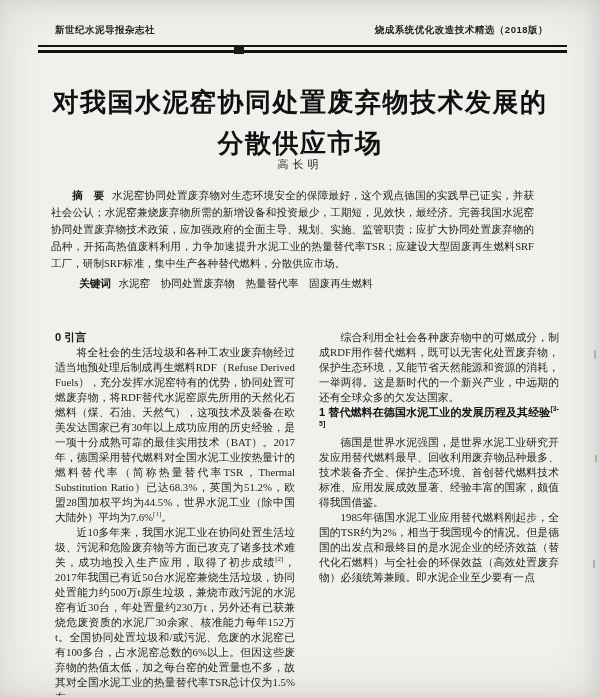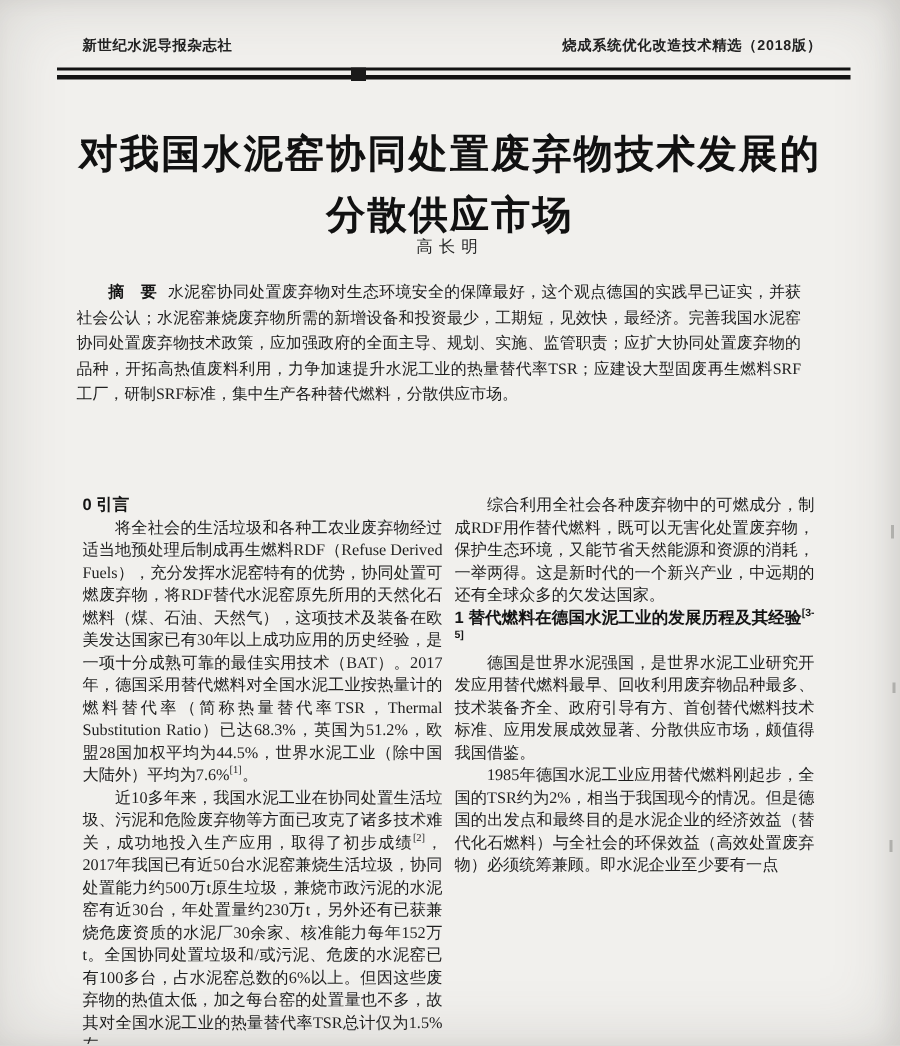--- a/index.html
+++ b/index.html
@@ -39,21 +39,21 @@
   }
   .keywords{
     position:absolute;top:275px;left:58px;width:483px;margin:0;
     font-size:10.6px;line-height:17px;text-indent:2em;color:#202020;
   }
   .inline-label{
     font-family:"Liberation Sans","DejaVu Sans",sans-serif;
     font-weight:bold;margin-right:0.7em;color:#151515;
   }
   .body-columns{
-    position:absolute;top:330px;left:55px;display:flex;gap:8px;
+    position:absolute;top:330px;left:55px;display:flex;gap:24px;
   }
   .col{
     width:240px;height:366px;overflow:hidden;
     font-size:10.8px;line-height:15px;text-align:justify;color:#1e1e1e;
   }
   .col h3{
     margin:0;font-size:11px;line-height:15px;font-weight:bold;
     font-family:"Liberation Sans","DejaVu Sans",sans-serif;color:#141414;
   }
   .col p{margin:0;}
@@ -83,39 +83,42 @@
     <span>对我国水泥窑协同处置废弃物技术发展的</span>
     <span>分散供应市场</span>
   </h1>
 
   <div class="author">高长明</div>
 
   <p class="abstract">
     <span class="inline-label">摘　要</span><span>水泥窑协同处置废弃物对生态环境安全的保障最好，这个观点德国的实践早已证实，并获社会公认；水泥窑兼烧废弃物所需的新增设备和投资最少，工期短，见效快，最经济。完善我国水泥窑协同处置废弃物技术政策，应加强政府的全面主导、规划、实施、监管职责；应扩大协同处置废弃物的品种，开拓高热值废料利用，力争加速提升水泥工业的热量替代率TSR；应建设大型固废再生燃料SRF工厂，研制SRF标准，集中生产各种替代燃料，分散供应市场。</span>
   </p>
 
+  <p class="keywords">
+    <span class="inline-label">关键词</span><span>水泥窑　协同处置废弃物　热量替代率　固废再生燃料</span>
+  </p>
 
   <div class="body-columns">
 
     <div class="col">
       <h3>0 引言</h3>
       <p class="ind">
         <span>将全社会的生活垃圾和各种工农业废弃物经过适当地预处理后制成再生燃料RDF（Refuse Derived Fuels），充分发挥水泥窑特有的优势，协同处置可燃废弃物，将RDF替代水泥窑原先所用的天然化石燃料（煤、石油、天然气），这项技术及装备在欧美发达国家已有30年以上成功应用的历史经验，是一项十分成熟可靠的最佳实用技术（BAT）。2017年，德国采用替代燃料对全国水泥工业按热量计的燃料替代率（简称热量替代率TSR，Thermal Substitution Ratio）已达68.3%，英国为51.2%，欧盟28国加权平均为44.5%，世界水泥工业（除中国大陆外）平均为7.6%</span><sup>[1]</sup><span>。</span>
       </p>
       <p class="ind">
         <span>近10多年来，我国水泥工业在协同处置生活垃圾、污泥和危险废弃物等方面已攻克了诸多技术难关，成功地投入生产应用，取得了初步成绩</span><sup>[2]</sup><span>，2017年我国已有近50台水泥窑兼烧生活垃圾，协同处置能力约500万t原生垃圾，兼烧市政污泥的水泥窑有近30台，年处置量约230万t，另外还有已获兼烧危废资质的水泥厂30余家、核准能力每年152万t。全国协同处置垃圾和/或污泥、危废的水泥窑已有100多台，占水泥窑总数的6%以上。但因这些废弃物的热值太低，加之每台窑的处置量也不多，故其对全国水泥工业的热量替代率TSR总计仅为1.5%左</span>
       </p>
     </div>
 
     <div class="col">
       <p class="ind">综合利用全社会各种废弃物中的可燃成分，制成RDF用作替代燃料，既可以无害化处置废弃物，保护生态环境，又能节省天然能源和资源的消耗，一举两得。这是新时代的一个新兴产业，中远期的还有全球众多的欠发达国家。</p>
       <h3>
         <span>1 替代燃料在德国水泥工业的发展历程及其经验</span><sup>[3-5]</sup>
       </h3>
-      <p class="ind">德国是世界水泥强国，是世界水泥工业研究开发应用替代燃料最早、回收利用废弃物品种最多、技术装备齐全、政府引导有方、首创替代燃料技术标准、应用发展成效显著、分散供应市场，颇值得我国借鉴。</p>
+      <p class="ind">德国是世界水泥强国，是世界水泥工业研究开发应用替代燃料最早、回收利用废弃物品种最多、技术装备齐全、保护生态环境、首创替代燃料技术标准、应用发展成效显著、经验丰富的国家，颇值得我国借鉴。</p>
       <p class="ind">1985年德国水泥工业应用替代燃料刚起步，全国的TSR约为2%，相当于我国现今的情况。但是德国的出发点和最终目的是水泥企业的经济效益（替代化石燃料）与全社会的环保效益（高效处置废弃物）必须统筹兼顾。即水泥企业至少要有一点</p>
     </div>
 
   </div>
 
   <span class="speck s1"></span>
   <span class="speck s2"></span>
   <span class="speck s3"></span>
 
 </div>

